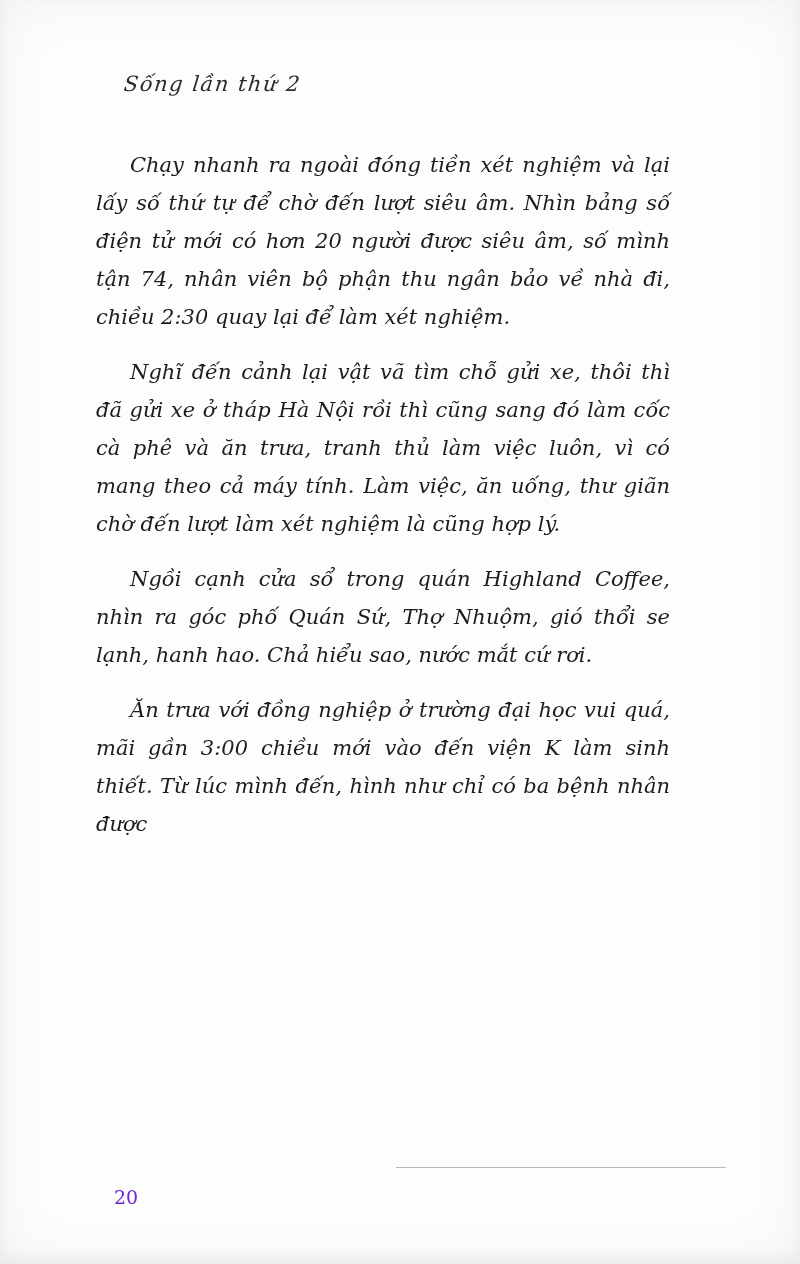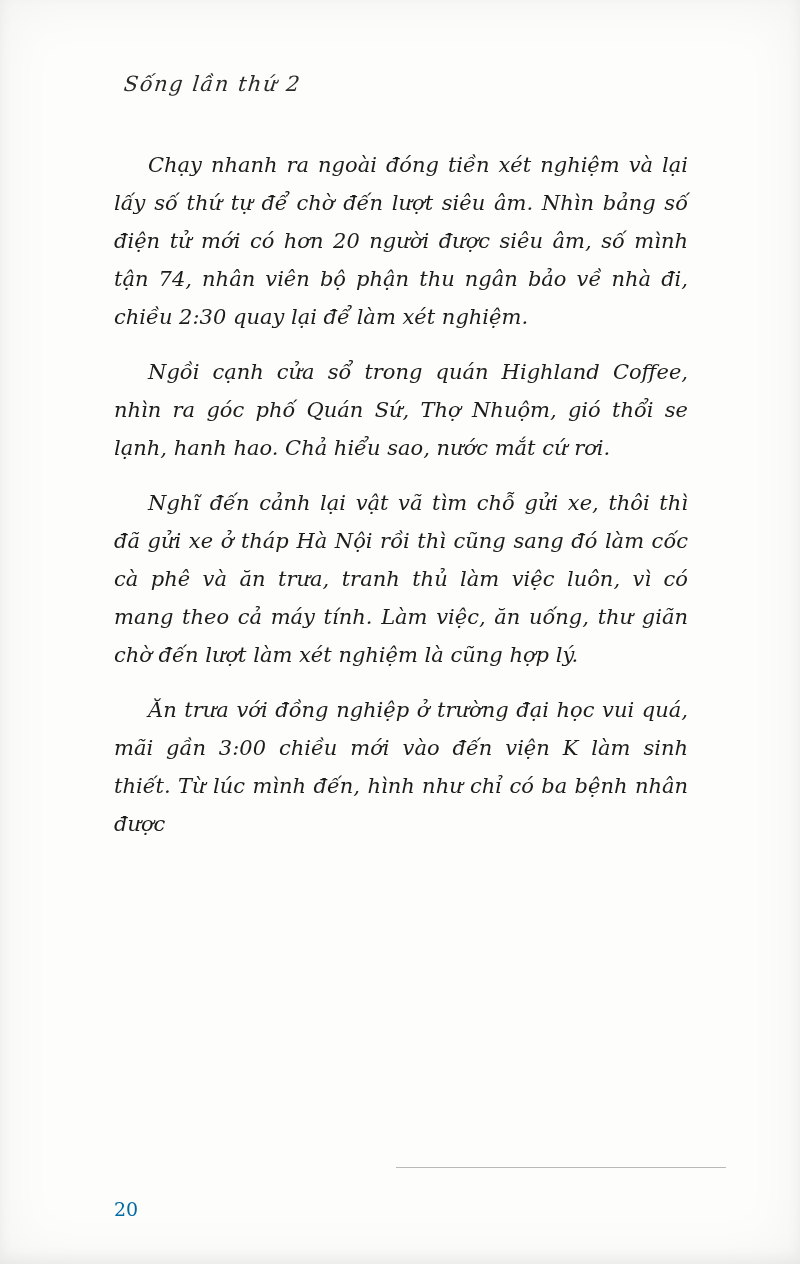--- a/index.html
+++ b/index.html
@@ -24,21 +24,21 @@
     left: 124px;
     font-style: italic;
     font-size: 21px;
     letter-spacing: 1.5px;
     color: #2a2a2a;
     transform: skewX(-6deg);
   }
   .content {
     position: absolute;
     top: 146px;
-    left: 114px;
+    left: 96px;
     width: 574px;
   }
   .content p {
     margin: 0 0 17px 0;
     font-style: italic;
     font-size: 21px;
     line-height: 38px;
     text-align: justify;
     text-indent: 34px;
   }
@@ -61,35 +61,34 @@
     width: 330px;
     height: 1px;
     background: #b9b9b9;
   }
   .page-number {
     position: absolute;
     top: 1186px;
     left: 114px;
     font-size: 19px;
     font-style: normal;
-    color: #0369a1;
-    margin-top: 12px;
+    color: #6d28d9;
   }
 </style>
 </head>
 <body>
 
 <div class="page">
 
   <div class="running-header">Sống lần thứ 2</div>
 
   <div class="content">
     <p>Chạy nhanh ra ngoài đóng tiền xét nghiệm và lại lấy số thứ tự để chờ đến lượt siêu âm. Nhìn bảng số điện tử mới có hơn 20 người được siêu âm, số mình tận 74, nhân viên bộ phận thu ngân bảo về nhà đi, chiều 2:30 quay lại để làm xét nghiệm.</p>
+    <p>Nghĩ đến cảnh lại vật vã tìm chỗ gửi xe, thôi thì đã gửi xe ở tháp Hà Nội rồi thì cũng sang đó làm cốc cà phê và ăn trưa, tranh thủ làm việc luôn, vì có mang theo cả máy tính. Làm việc, ăn uống, thư giãn chờ đến lượt làm xét nghiệm là cũng hợp lý.</p>
     <p>Ngồi cạnh cửa sổ trong quán Highland Coffee, nhìn ra góc phố Quán Sứ, Thợ Nhuộm, gió thổi se lạnh, hanh hao. Chả hiểu sao, nước mắt cứ rơi.</p>
-    <p>Nghĩ đến cảnh lại vật vã tìm chỗ gửi xe, thôi thì đã gửi xe ở tháp Hà Nội rồi thì cũng sang đó làm cốc cà phê và ăn trưa, tranh thủ làm việc luôn, vì có mang theo cả máy tính. Làm việc, ăn uống, thư giãn chờ đến lượt làm xét nghiệm là cũng hợp lý.</p>
     <p>Ăn trưa với đồng nghiệp ở trường đại học vui quá, mãi gần 3:00 chiều mới vào đến viện K làm sinh thiết. Từ lúc mình đến, hình như chỉ có ba bệnh nhân được</p>
   </div>
 
   <div class="footer-divider"></div>
 
   <div class="page-number">20</div>
 
 </div>
 
 </body></html>

